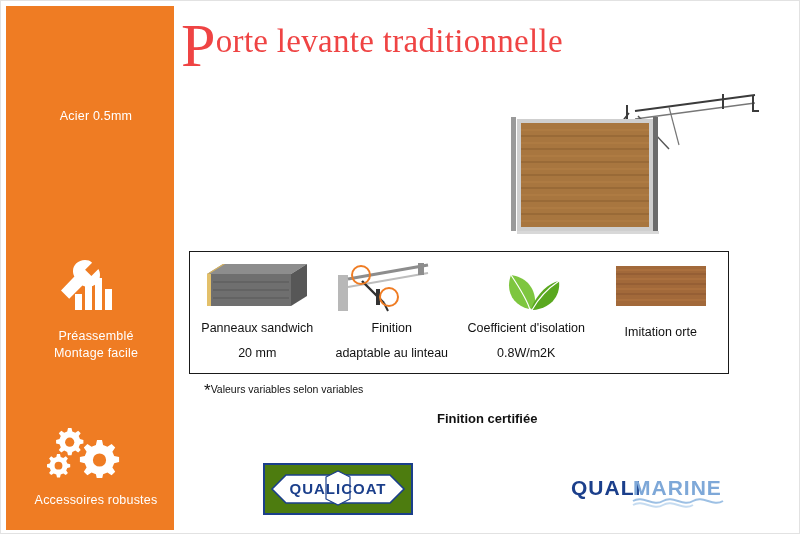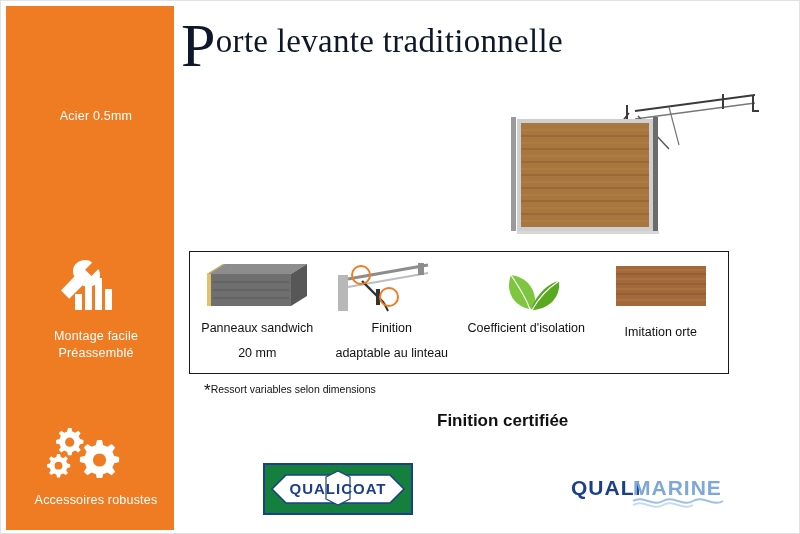--- a/index.html
+++ b/index.html
@@ -66,21 +66,21 @@
     align-items: center;
     justify-content: center;
   }
 
   
   .title {
     position: absolute;
     left: 180px;
     top: 22px;
     width: 610px;
-    color: #0f172a;
+    color: #ef4444;
     font-family: "Liberation Serif", serif;
     font-size: 33px;
     letter-spacing: .3px;
     white-space: nowrap;
   }
   .title .drop {
     font-size: 62px;
     line-height: 33px;
     vertical-align: -14px;
   }
@@ -139,35 +139,35 @@
     color: #111;
   }
   .footnote .star {
     font-size: 17px;
     vertical-align: -3px;
   }
   .certified {
     position: absolute;
     left: 436px;
     top: 410px;
-    font-size: 17px;
+    font-size: 13px;
     font-weight: bold;
     color: #111;
   }
 
   
   .qualicoat {
     position: absolute;
     left: 262px;
     top: 462px;
     width: 150px;
     height: 52px;
     border: 2px solid #1b3f8b;
     box-sizing: border-box;
-    background: #15803d;
+    background: #4d7c0f;
     display: flex;
     align-items: center;
     justify-content: center;
   }
   .qualimarine {
     position: absolute;
     left: 568px;
     top: 468px;
     width: 175px;
     height: 42px;
@@ -192,22 +192,22 @@
         <svg width="70" height="58" viewBox="0 0 70 58">
 
           <path d="M30 4 c-7 0-12 5-12 11 0 2 .5 4 1.4 5.6 L6 34.5 l8.2 8.2 L27.4 29.6 c1.6.9 3.6 1.4 5.6 1.4 6.6 0 12-5.4 12-12 0-2.2-.6-4.2-1.6-6 l-7 7 -6.3-6.3 7-7 C35.3 4.7 32.8 4 30 4 z" fill="#ffffff"></path>
 
           <rect x="30" y="28" width="7" height="26" fill="#ffffff"></rect>
           <rect x="40" y="22" width="7" height="32" fill="#ffffff"></rect>
           <rect x="50" y="33" width="7" height="21" fill="#ffffff"></rect>
           <rect x="20" y="38" width="7" height="16" fill="#ffffff"></rect>
         </svg>
       </div>
+      <div class="caption">Préassemblé</div>
       <div class="caption">Montage facile</div>
-      <div class="caption">Préassemblé</div>
     </div>
 
     <div class="side-block" style="top:412px;">
       <div class="icon-wrap">
         <svg width="86" height="58" viewBox="0 0 86 58">
           <g fill="#ffffff">
 
             <path d="M21 8 l3.5 0 .8 3.4 3 1.3 2.9-2 2.5 2.5 -2 2.9 1.3 3 3.4 .8 0 3.5 -3.4 .8 -1.3 3 2 2.9 -2.5 2.5 -2.9-2 -3 1.3 -.8 3.4 -3.5 0 -.8-3.4 -3-1.3 -2.9 2 -2.5-2.5 2-2.9 -1.3-3 -3.4-.8 0-3.5 3.4-.8 1.3-3 -2-2.9 2.5-2.5 2.9 2 3-1.3z"></path>
             <circle cx="22.7" cy="22.2" r="4.6" fill="#ef7c23"></circle>
 
@@ -311,20 +311,21 @@
     <div class="feature">
       <div class="art">
         <svg width="74" height="54" viewBox="0 0 74 54">
           <path d="M40 50 C24 46 16 32 22 16 C36 18 48 28 46 48 z" fill="#7ec63f"></path>
           <path d="M42 50 C48 34 60 24 70 22 C72 38 60 50 44 51 z" fill="#5aa81f"></path>
           <path d="M22 16 C30 28 38 40 41 51" stroke="#ffffff" stroke-width="1.2" fill="none"></path>
           <path d="M70 22 C58 30 48 42 43 51" stroke="#ffffff" stroke-width="1.2" fill="none"></path>
         </svg>
       </div>
       <div class="f-title">Coefficient d'isolation</div>
+      <div class="f-sub">0.8W/m2K</div>
     </div>
 
     <div class="feature">
       <div class="art">
         <svg width="94" height="48" viewBox="0 0 94 48">
           <rect x="2" y="4" width="90" height="40" fill="#a2693a"></rect>
           <g stroke="#8a5730" stroke-width="1.2">
             <line x1="2" y1="12" x2="92" y2="12"></line>
             <line x1="2" y1="22" x2="92" y2="22"></line>
             <line x1="2" y1="32" x2="92" y2="32"></line>
@@ -335,21 +336,21 @@
             <line x1="2" y1="27" x2="92" y2="27"></line>
             <line x1="2" y1="38" x2="92" y2="38"></line>
           </g>
         </svg>
       </div>
       <div class="f-sub">Imitation orte</div>
     </div>
   </div>
 
   <div class="footnote">
-    <span class="star">*</span><span>Ressort variables selon dimensions</span>
+    <span class="star">*</span><span>Valeurs variables selon variables</span>
   </div>
 
   <div class="certified">Finition certifiée</div>
 
   <div class="qualicoat">
     <svg width="140" height="40" viewBox="0 0 140 40">
       <polygon points="4,20 18,6 122,6 136,20 122,34 18,34" fill="#ffffff" stroke="#1b3f8b" stroke-width="1.6"></polygon>
       <polygon points="58,8 70,2 82,8 82,30 70,36 58,30" fill="#ffffff" stroke="#1b3f8b" stroke-width="1.2"></polygon>
       <text x="70" y="25" font-family="'Liberation Sans',sans-serif" font-size="15" font-weight="bold" fill="#1b3f8b" text-anchor="middle" letter-spacing="1">QUALICOAT</text>
     </svg>

